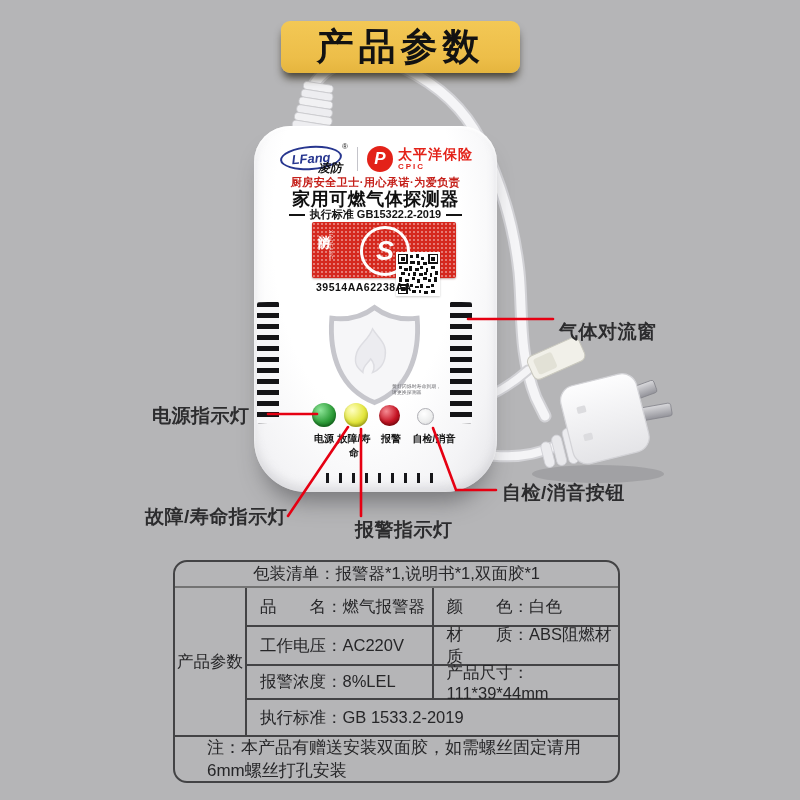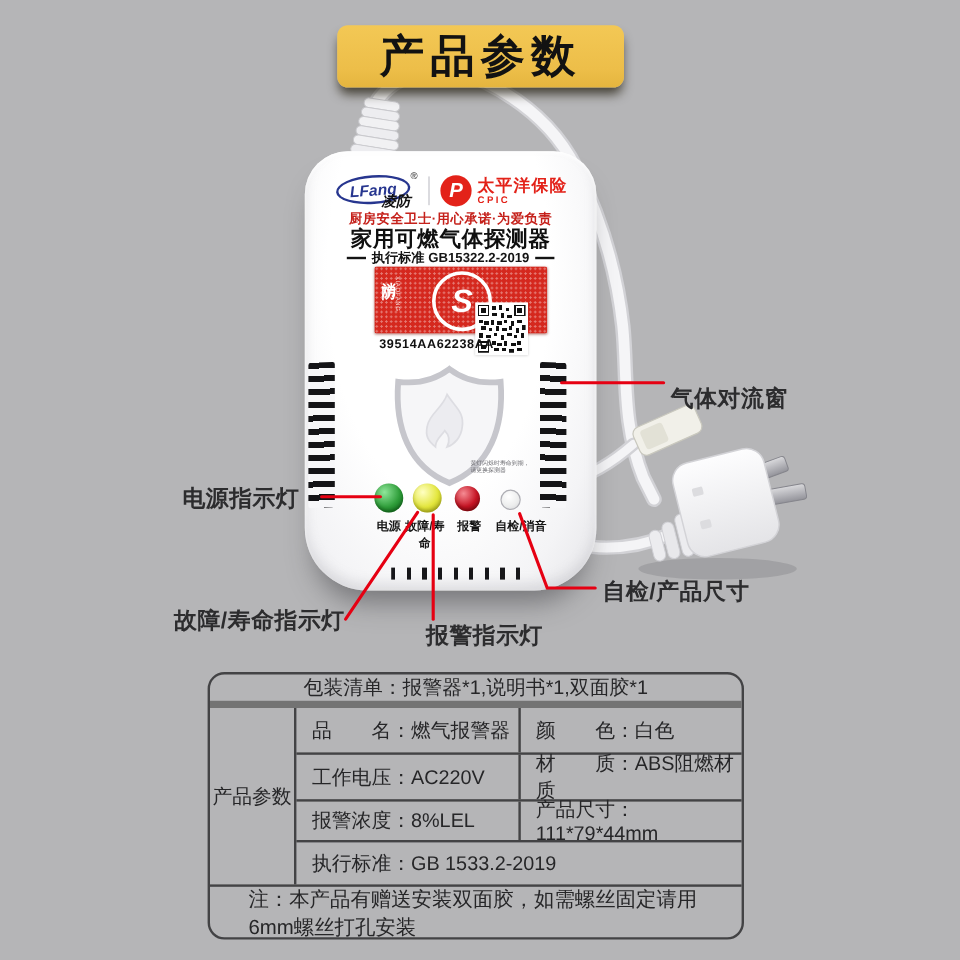--- a/index.html
+++ b/index.html
@@ -111,21 +111,21 @@
   .co-mute{left:502px;top:480px;}
   .co-vent{left:559px;top:307px;margin-top:12px;}
 
   
   .ptable{
     left:173px;top:560px;width:447px;height:223px;box-sizing:border-box;
     border:2px solid #434345;border-radius:14px;z-index:4;
     color:#262628;font-size:16.5px;
     display:flex;flex-direction:column;
   }
-  .trow1{height:37px;display:flex;align-items:center;justify-content:center;border-bottom:6px solid #737373;}
+  .trow1{height:37px;display:flex;align-items:center;justify-content:center;border-bottom:2px solid #737373;}
   .tbody{flex:1;display:flex;}
   .tgroup{width:70px;border-right:2px solid #434345;display:flex;align-items:center;justify-content:center;font-size:16.5px;}
   .tcols{flex:1;display:flex;flex-direction:column;}
   .trow{display:flex;border-bottom:2px solid #434345;}
   .trow:last-child{border-bottom:none;}
   .tr-std{align-items:center;height:35px;}
   .tcell{flex:1;display:flex;align-items:center;padding-left:13px;box-sizing:border-box;}
   .tcell-l{border-right:2px solid #434345;}
   .trow-h{height:37px;}
   .tnote{height:44px;border-top:2px solid #434345;display:flex;align-items:center;justify-content:center;font-size:17px;padding-left:32px;}
@@ -260,39 +260,39 @@
     <path d="M 288,516 L 348,427"></path>
     <path d="M 361,516 L 361,429"></path>
     <path d="M 433,428 L 456,490 L 496,490"></path>
     <path d="M 468,319 L 553,319"></path>
   </g>
 </svg>
 
 <div class="abs callout co-power">电源指示灯</div>
 <div class="abs callout co-fault">故障/寿命指示灯</div>
 <div class="abs callout co-alarm">报警指示灯</div>
-<div class="abs callout co-mute">自检/产品尺寸</div>
+<div class="abs callout co-mute">自检/消音按钮</div>
 <div class="abs callout co-vent">气体对流窗</div>
 
 <div class="abs ptable">
   <div class="trow1">包装清单：报警器*1,说明书*1,双面胶*1</div>
   <div class="tbody">
     <div class="tgroup">产品参数</div>
     <div class="tcols">
       <div class="trow trow-h">
         <div class="tcell tcell-l">品　　名：燃气报警器</div>
         <div class="tcell">颜　　色：白色</div>
       </div>
       <div class="trow trow-h">
         <div class="tcell tcell-l">工作电压：AC220V</div>
         <div class="tcell">材　　质：ABS阻燃材质</div>
       </div>
       <div class="trow trow-h" style="height:32px;">
         <div class="tcell tcell-l">报警浓度：8%LEL</div>
-        <div class="tcell">产品尺寸：111*79*44mm</div>
+        <div class="tcell">产品尺寸：111*39*44mm</div>
       </div>
       <div class="trow tr-std">
         <div class="tcell">执行标准：GB 1533.2-2019</div>
       </div>
     </div>
   </div>
   <div class="tnote">注：本产品有赠送安装双面胶，如需螺丝固定请用6mm螺丝打孔安装</div>
 </div>
 
 </body></html>

